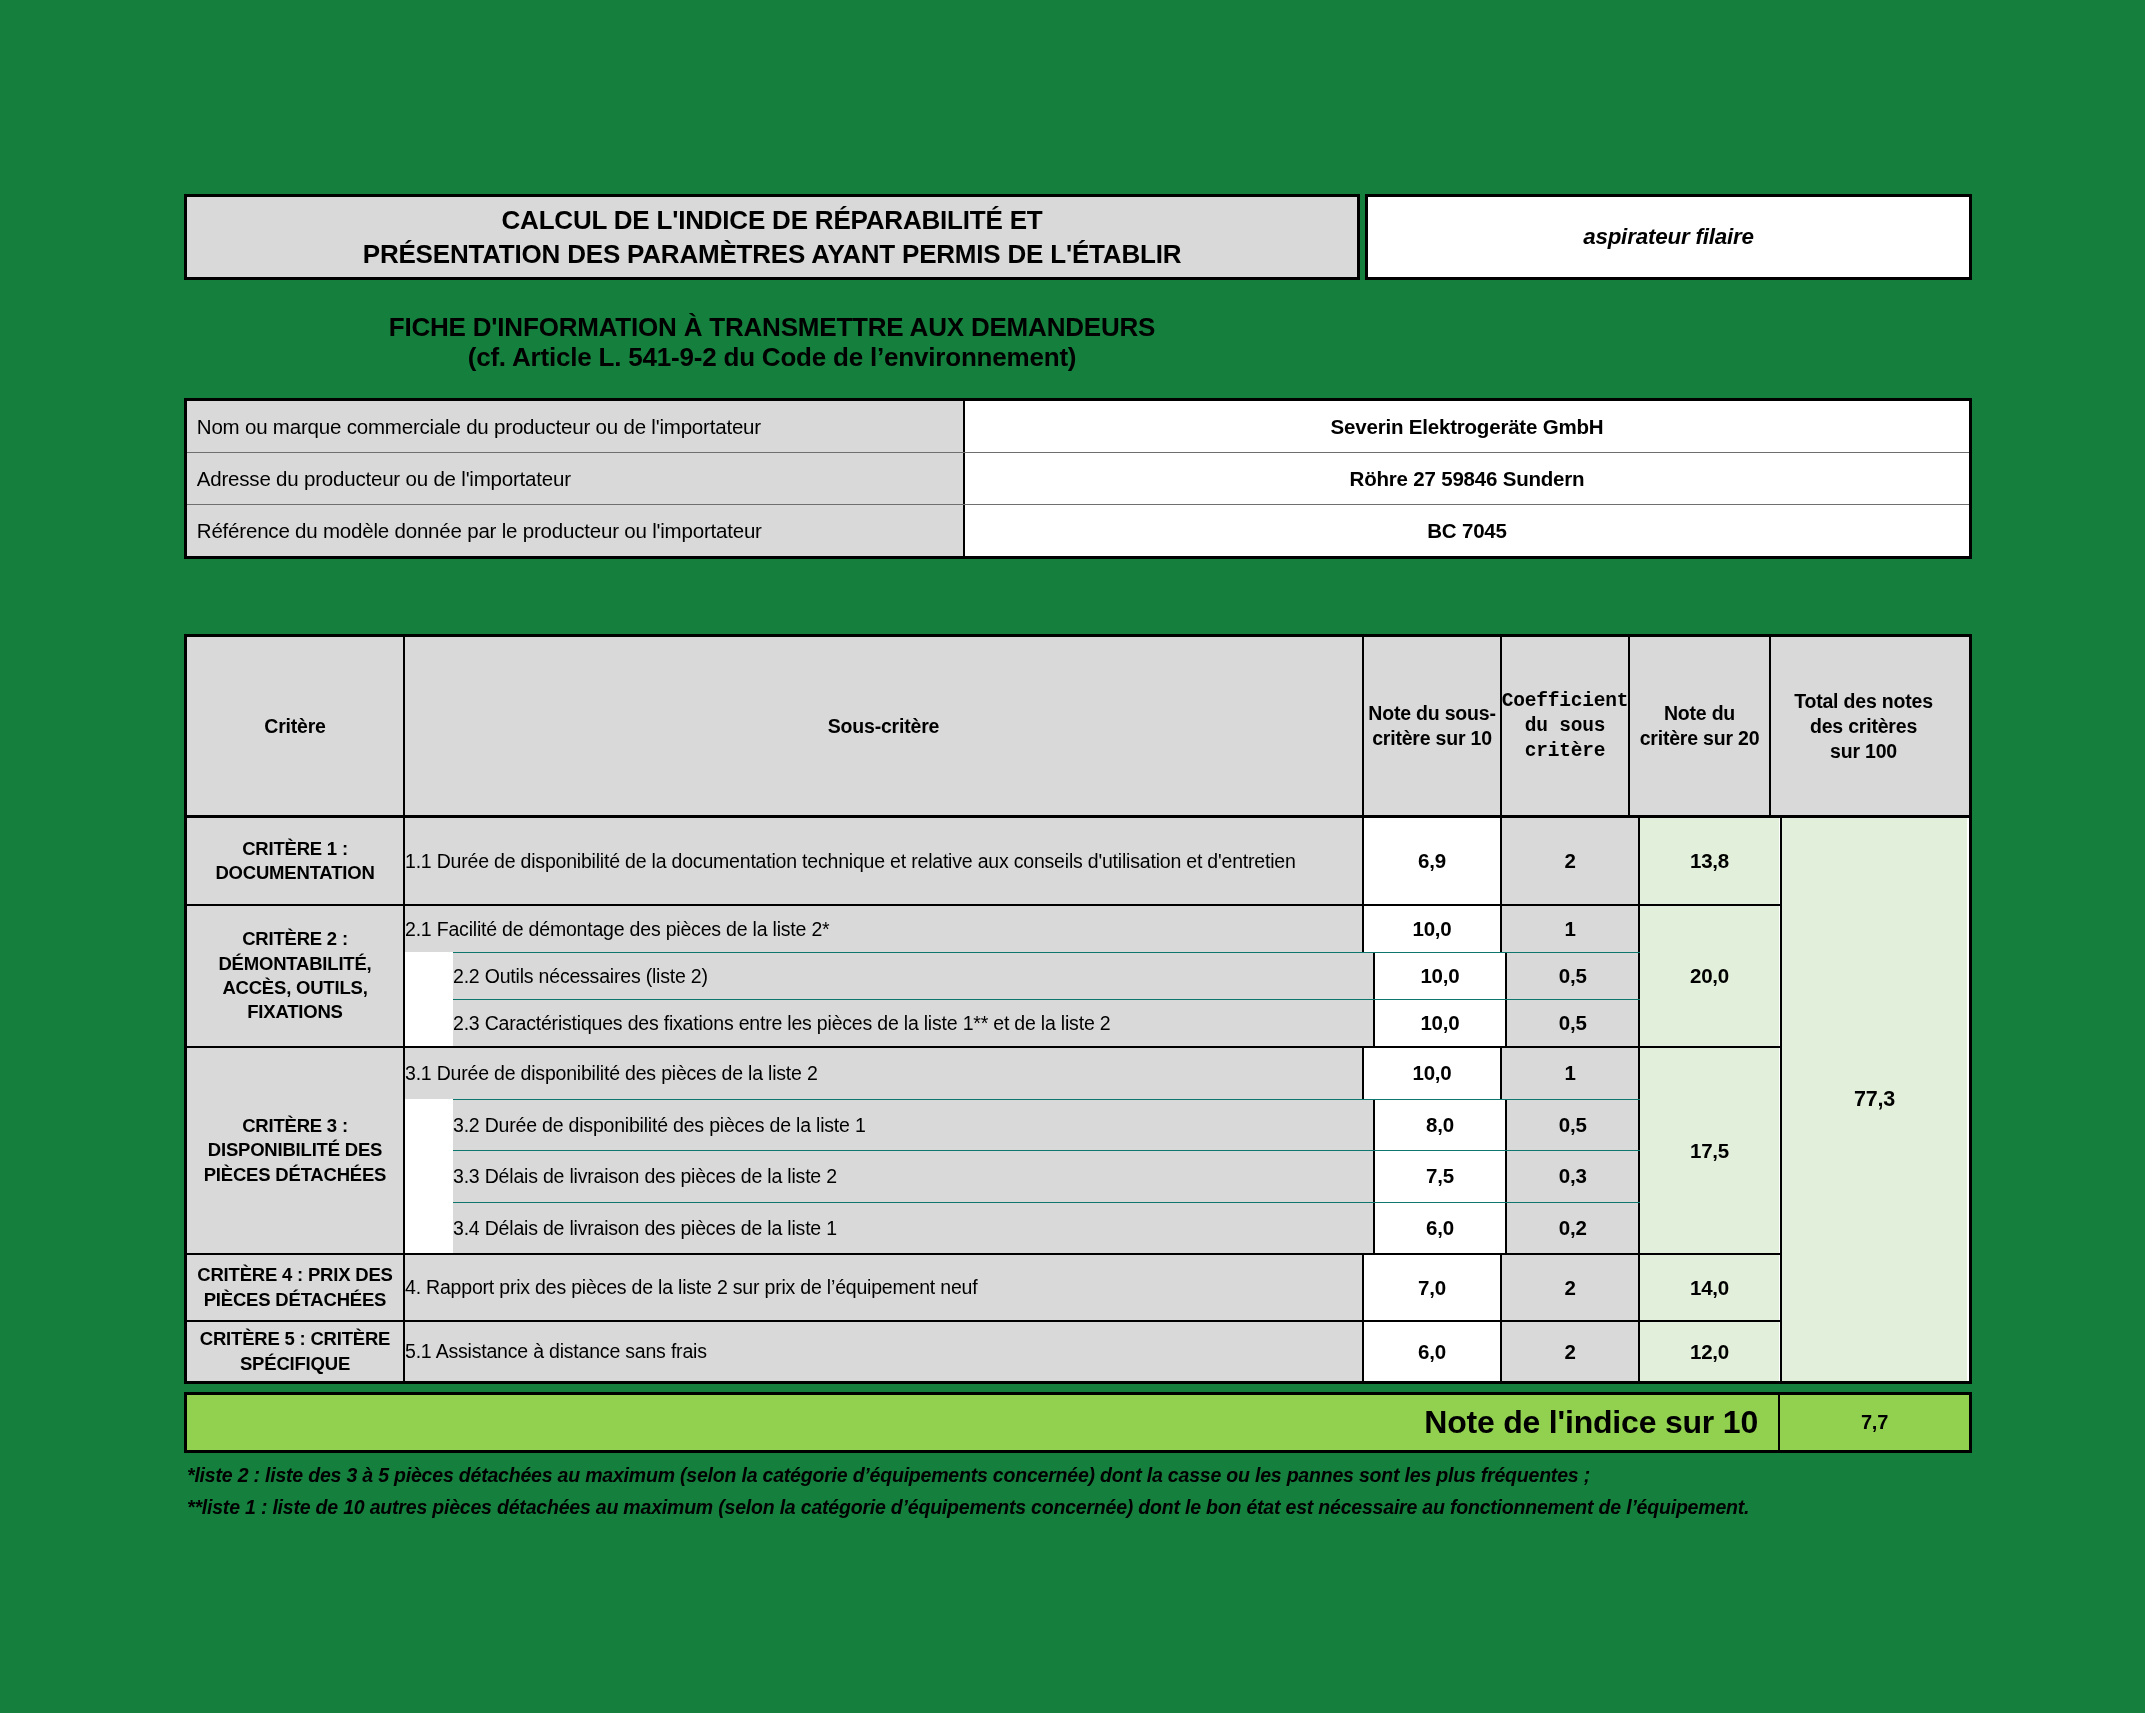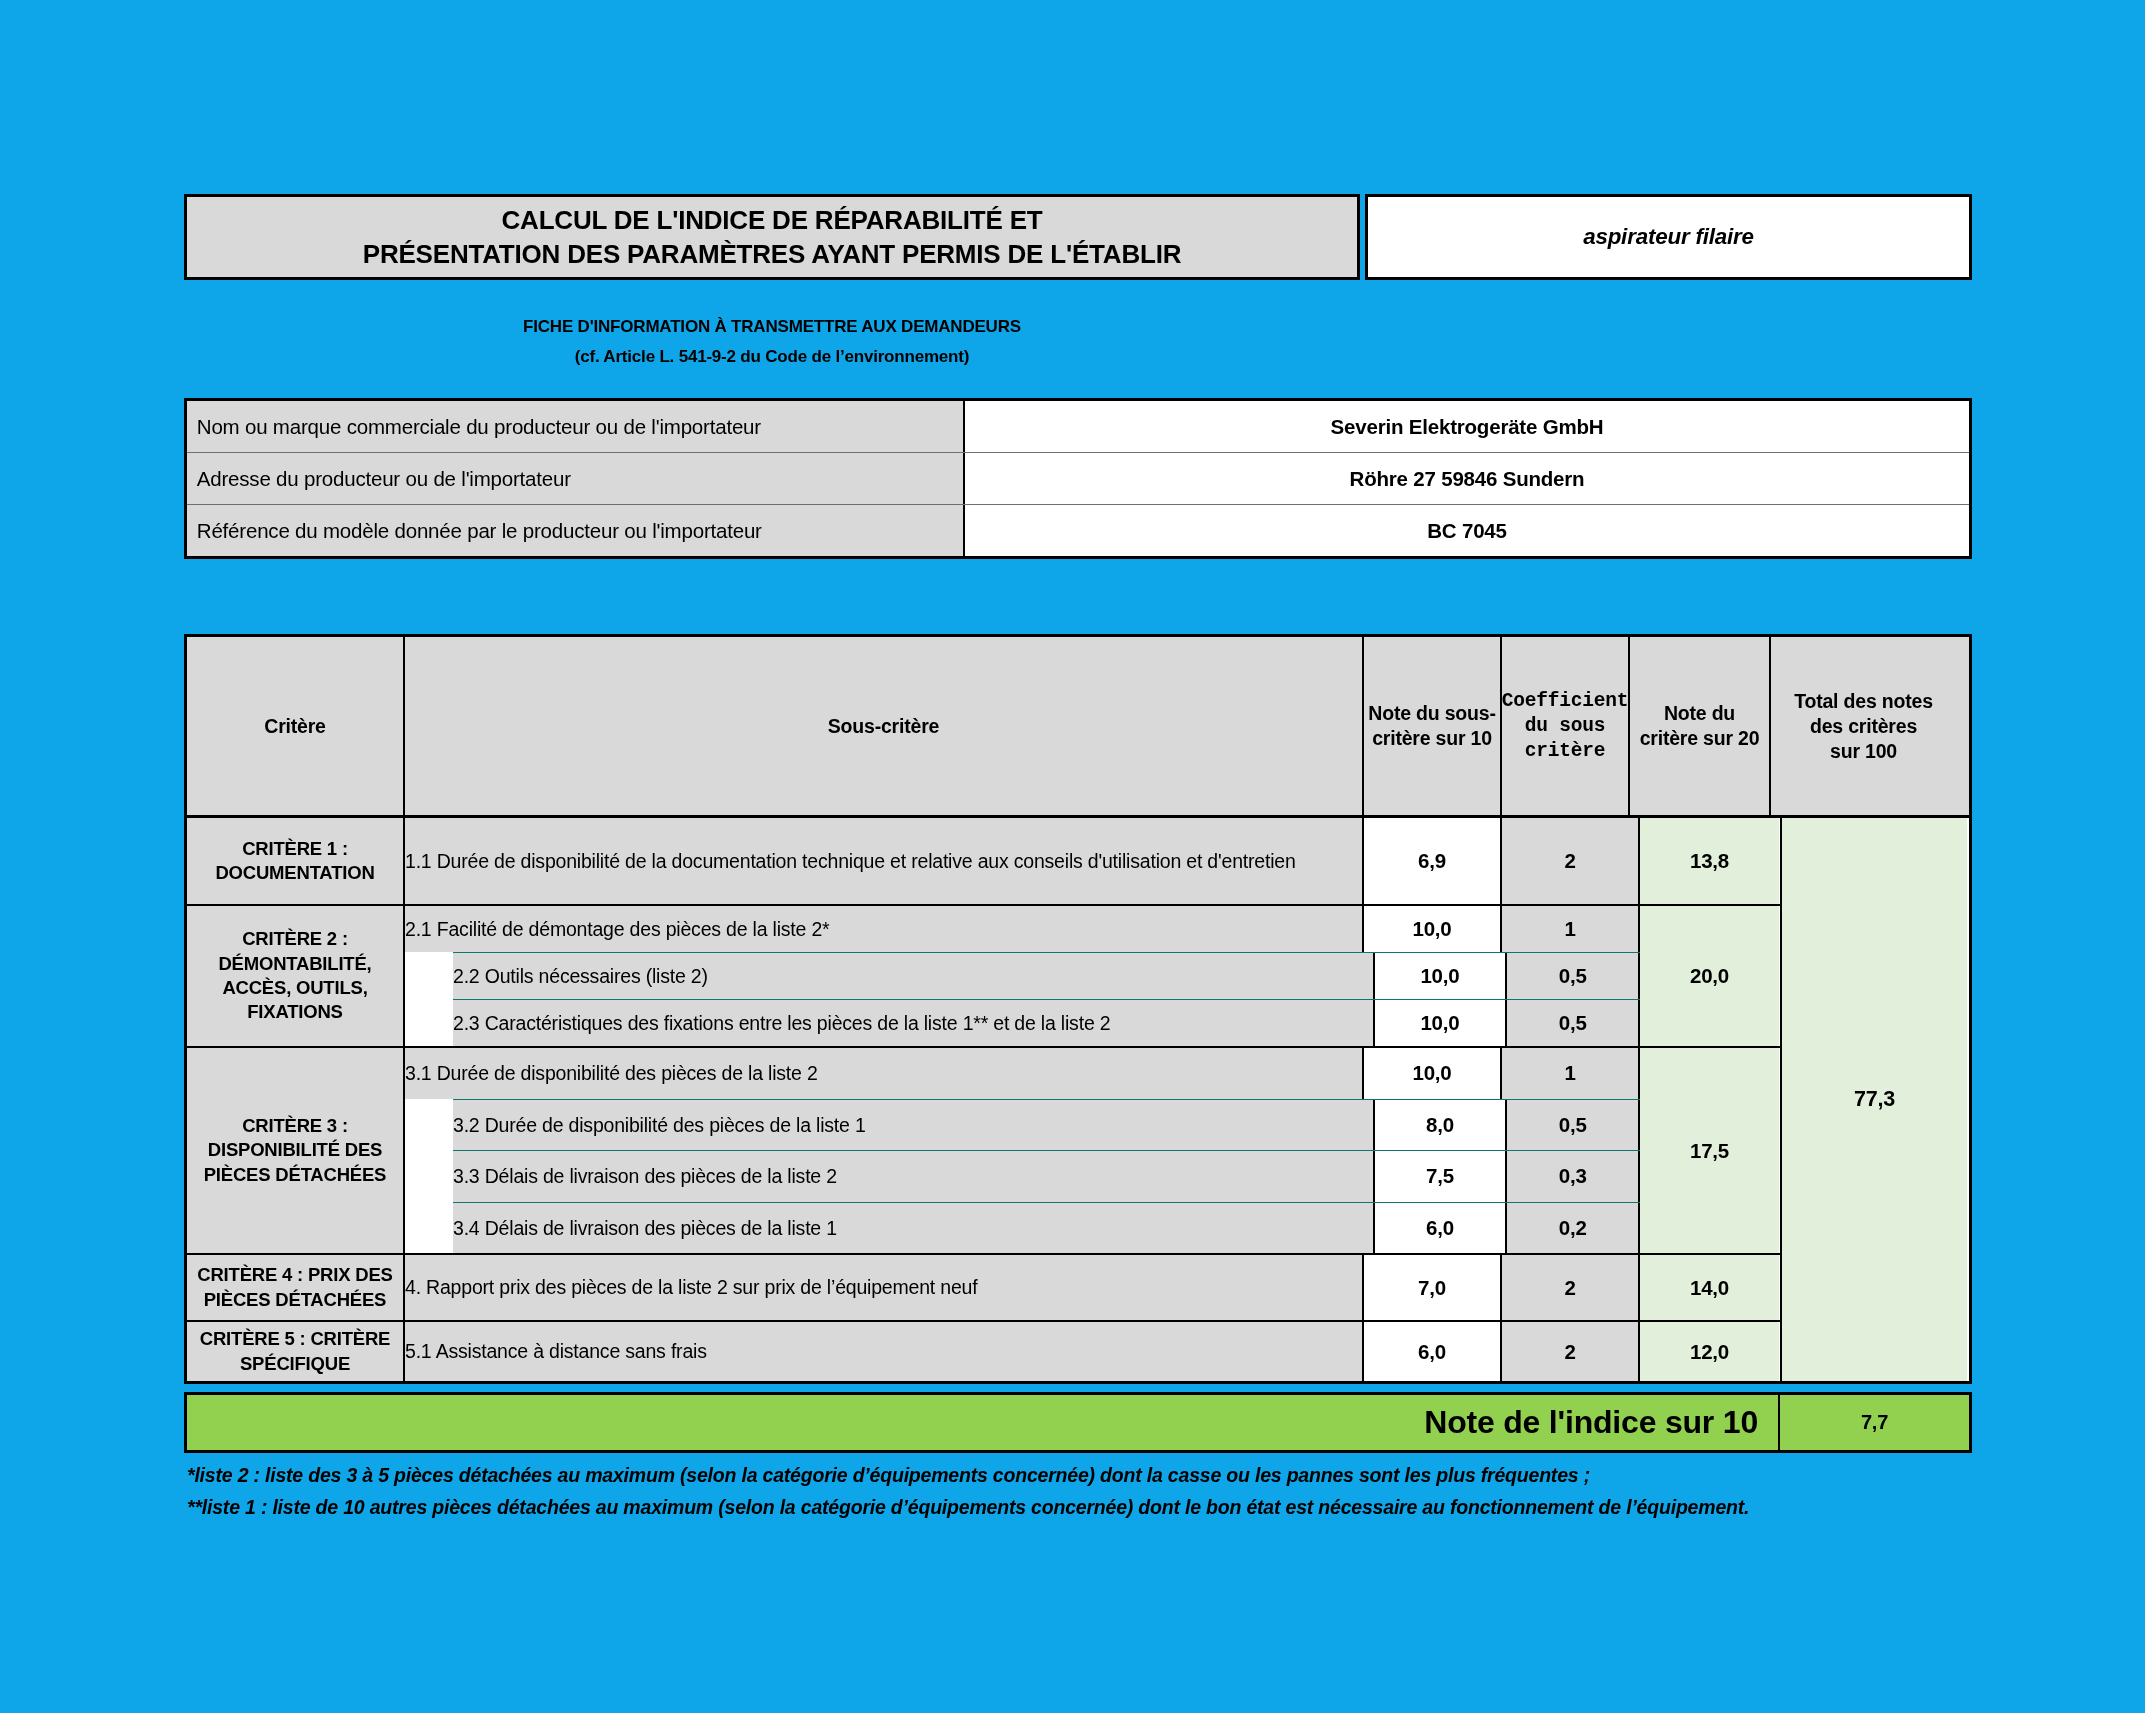--- a/index.html
+++ b/index.html
@@ -1,38 +1,38 @@
 <!DOCTYPE html>
 <html><head>
 <meta charset="utf-8">
 <style>
   html,body{margin:0;padding:0;background:#fff;}
   .page{
-    position:relative;width:2146px;height:1714px;background:#0ea5e9;
+    position:relative;width:2146px;height:1714px;background:#15803d;
     font-family:"Liberation Sans",sans-serif;color:#000;overflow:hidden;
     letter-spacing:-0.2px;
   }
   .pre{white-space:pre-line;}
 
   
   .title-row{position:absolute;left:184px;top:194px;width:1788px;height:86px;display:flex;}
   .title-box{
     width:1176px;height:100%;box-sizing:border-box;background:#d9d9d9;border:3.9px solid #000;
     display:flex;flex-direction:column;align-items:center;justify-content:center;
     font-size:26px;font-weight:bold;text-align:center;line-height:34px;
   }
   .product-box{
     flex:1;height:100%;box-sizing:border-box;margin-left:4.9px;background:#fff;border:3.9px solid #000;
     display:flex;align-items:center;justify-content:center;
     font-size:22.4px;font-weight:bold;font-style:italic;
   }
 
   
   .subtitle{position:absolute;left:184px;top:312px;width:1176px;text-align:center;
-    font-size:17px;font-weight:bold;line-height:30px;}
+    font-size:26px;font-weight:bold;line-height:30px;}
 
   
   .info-table{position:absolute;left:184px;top:398px;width:1788px;box-sizing:border-box;
     border:3.9px solid #000;background:#fff;}
   .info-row{display:flex;height:51px;}
   .info-row + .info-row{border-top:1px solid #6f6f6f;}
   .info-label{width:778px;box-sizing:border-box;background:#d9d9d9;border-right:2.9px solid #000;
     display:flex;align-items:center;padding:0 9.8px;font-size:20.5px;}
   .info-value{flex:1;display:flex;align-items:center;justify-content:center;
     font-size:20.5px;font-weight:bold;background:#fff;}

